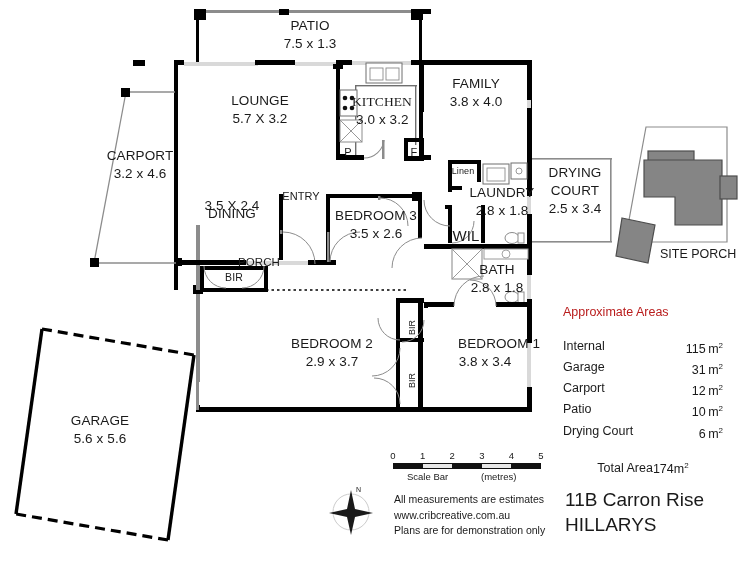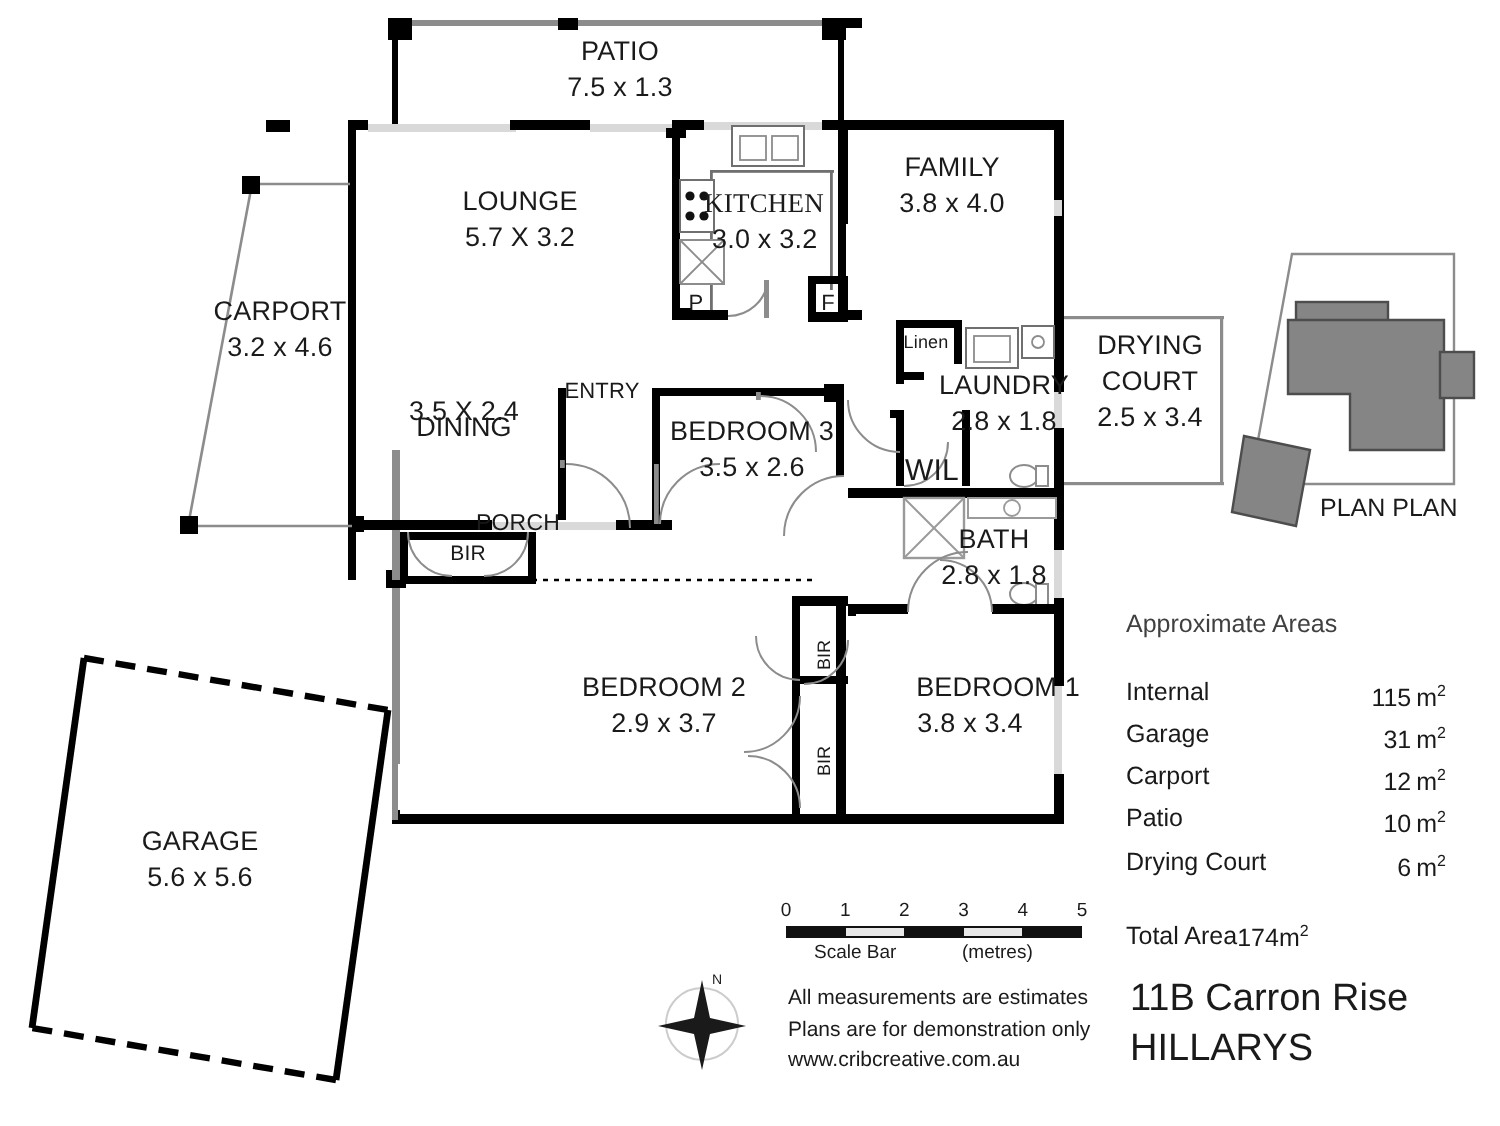--- a/index.html
+++ b/index.html
@@ -32,29 +32,29 @@
     position: absolute;
     font-size: 9px;
     color: #1a1a1a;
     transform: rotate(-90deg);
     transform-origin: left top;
     white-space: nowrap;
   }
 
   
   #areas-block { position: absolute; left: 563px; top: 305px; width: 160px; }
-  #areas-title { font-size: 12.5px; color: #404040; margin-bottom: 18px; }
+  #areas-title { font-size: 12.5px; color: #b91c1c; margin-bottom: 18px; }
   .area-row {
     display: flex; justify-content: space-between;
     font-size: 12.5px; color: #1a1a1a; line-height: 18px;
   }
   .area-row .v { text-align: right; }
   .area-row .v sup { font-size: 8px; }
   #total-row {
-    display: flex; justify-content: flex-start;
+    display: flex; justify-content: center;
     font-size: 12.5px; color: #1a1a1a; margin-top: 18px;
   }
   #total-row .v sup { font-size: 8px; }
 
   #title-block { position: absolute; left: 565px; top: 487px; }
   #title-block div { font-size: 19px; color: #1a1a1a; line-height: 25px; }
 
   
   #scale-block { position: absolute; left: 393px; top: 450px; width: 150px; }
   #scale-nums { position: relative; height: 13px; }
@@ -342,21 +342,21 @@
   <div class="lbl small-lbl" style="left:229px; top:256px; width:60px; font-size:11.5px;">PORCH</div>
   <div class="lbl small-lbl" style="left:448px; top:166px; width:30px;">Linen</div>
   <div class="lbl small-lbl" style="left:451px; top:228px; width:30px; font-size:15px;">WIL</div>
   <div class="lbl small-lbl" style="left:208px; top:272px; width:52px; font-size:10.5px;">BIR</div>
   <div class="lbl small-lbl" style="left:341px; top:146px; width:14px; font-size:11px;">P</div>
   <div class="lbl small-lbl" style="left:407px; top:146px; width:14px; font-size:11px;">F</div>
 
   <div class="vert-lbl" style="left:407px; top:335px;">BIR</div>
   <div class="vert-lbl" style="left:407px; top:388px;">BIR</div>
 
-  <div id="siteplan-label">PLAN PLAN</div>
+  <div id="siteplan-label">SITE PORCH</div>
 
   <div id="areas-block">
     <div id="areas-title">Approximate Areas</div>
     <div id="areas-rows">
         <div class="area-row">
           <span class="k">Internal</span>
           <span class="v">115 m<sup>2</sup></span>
         </div>
         <div class="area-row">
           <span class="k">Garage</span>
@@ -398,22 +398,22 @@
         <i style="left: 118.4px; width: 29.6px; background: rgb(17, 17, 17); border-top: 1px solid rgb(17, 17, 17); border-bottom: 1px solid rgb(17, 17, 17);"></i>
       </div>
     <div id="scale-capt">
       <span style="left:14px;">Scale Bar</span>
       <span style="left:88px;">(metres)</span>
     </div>
   </div>
 
   <div id="disclaimer">
     <div>All measurements are estimates</div>
+    <div>www.cribcreative.com.au</div>
     <div>Plans are for demonstration only</div>
-    <div>www.cribcreative.com.au</div>
   </div>
 
   <div id="title-block">
     <div>11B Carron Rise</div>
     <div>HILLARYS</div>
   </div>
 
 </div>
 
 </body></html>

